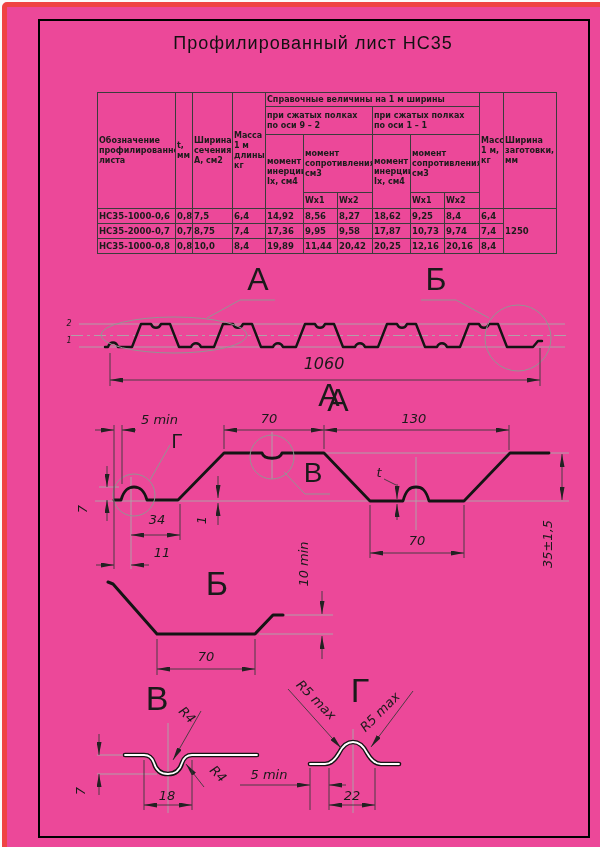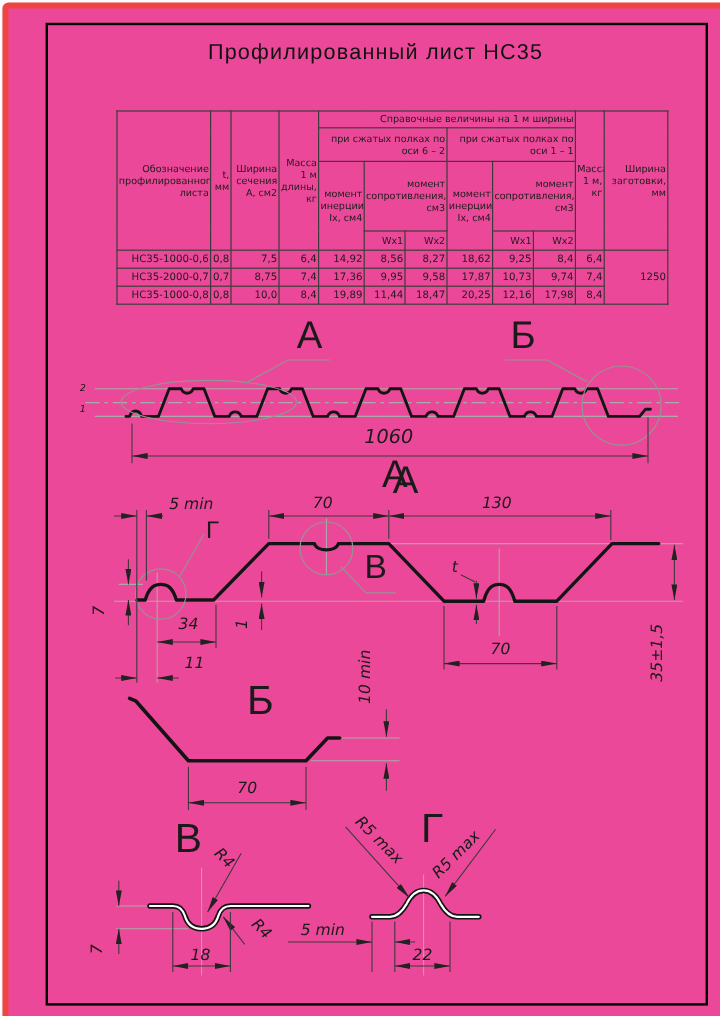--- a/index.html
+++ b/index.html
@@ -4,22 +4,22 @@
 <style>
   html,body{margin:0;padding:0;background:#fbfbfb;font-family:"DejaVu Sans",sans-serif;}
   .page{position:absolute;left:2px;top:2px;width:593px;height:841px;background:#ec4899;
         border:5px solid #ef4444;border-radius:5px;overflow:hidden;}
   .frame{position:absolute;left:31px;top:12px;width:548px;height:815px;border:2px solid #000;}
   .title{position:absolute;left:31px;top:26px;width:550px;text-align:center;
          font-family:"Liberation Sans",sans-serif;font-size:18px;letter-spacing:1px;color:#111;}
   
   table.spec{position:absolute;left:90px;top:85px;width:459px;border-collapse:collapse;
              table-layout:fixed;border:1.5px solid #000;}
-  table.spec th,table.spec td{border:1px solid #3c3c3c;padding:0 1px;text-align:right;
-             vertical-align:middle;font-weight:normal;font-size:8px;line-height:1.25;color:#1c1c1c;
+  table.spec th,table.spec td{border:1px solid #3c3c3c;padding:0 1px;text-align:left;
+             vertical-align:middle;font-weight:bold;font-size:8px;line-height:1.25;color:#1c1c1c;
              font-family:"DejaVu Sans",sans-serif;overflow:hidden;}
   tr.r1{height:14px;} tr.r2{height:28px;} tr.r3{height:58px;} tr.r4{height:16px;margin-top:48px;}
   tr.dr{height:15px;} tr.dr td{font-size:8.5px;margin-top:32px;}
   
   svg.draw{position:absolute;left:0;top:0;}
   .pf{fill:none;stroke:#141414;stroke-width:2.4;stroke-linejoin:round;stroke-linecap:round;}
   .pf3{stroke-width:2.8;}
   .dbl{fill:none;stroke:#141414;stroke-width:4.6;stroke-linejoin:round;stroke-linecap:round;}
   .dblw{fill:none;stroke:#fff;stroke-width:1.8;stroke-linejoin:round;stroke-linecap:round;}
   .dln{stroke:#3a3a3a;stroke-width:0.9;fill:none;}
@@ -61,21 +61,21 @@
         <tr class="r1">
       <th rowspan="4">Обозначение профилированного листа</th>
       <th rowspan="4">t, мм</th>
       <th rowspan="4">Ширина сечения А, см2</th>
       <th rowspan="4">Масса 1 м длины, кг</th>
       <th colspan="6">Справочные величины на 1 м ширины</th>
       <th rowspan="4">Масса 1 м, кг</th>
       <th rowspan="4">Ширина заготовки, мм</th>
     </tr>
     <tr class="r2">
-      <th colspan="3">при сжатых полках по оси 6 – 2</th>
+      <th colspan="3">при сжатых полках по оси 9 – 2</th>
       <th colspan="3">при сжатых полках по оси 1 – 1</th>
     </tr>
     <tr class="r3">
       <th rowspan="2">момент инерции, Ix, см4</th>
       <th colspan="2">момент сопротивления, см3</th>
       <th rowspan="2">момент инерции, Ix, см4</th>
       <th colspan="2">момент сопротивления, см3</th>
     </tr>
     <tr class="r4">
       <th>Wx1</th>
@@ -110,24 +110,24 @@
       <td>9,74</td>
       <td>7,4</td>
     </tr>
     <tr class="dr">
       <td>НС35-1000-0,8</td>
       <td>0,8</td>
       <td>10,0</td>
       <td>8,4</td>
       <td>19,89</td>
       <td>11,44</td>
-      <td>18,47</td>
+      <td>20,42</td>
       <td>20,25</td>
       <td>12,16</td>
-      <td>17,98</td>
+      <td>20,16</td>
       <td>8,4</td>
     </tr>
   </tbody>
     </table>
 
   <svg class="draw" width="598" height="845" viewBox="0 0 598 845">
     <defs>
       <marker id="me" markerUnits="userSpaceOnUse" markerWidth="13" markerHeight="5" refX="13" refY="2.5" orient="auto">
         <path d="M0,0 L13,2.5 L0,5 Z" fill="#222"></path>
       </marker>

